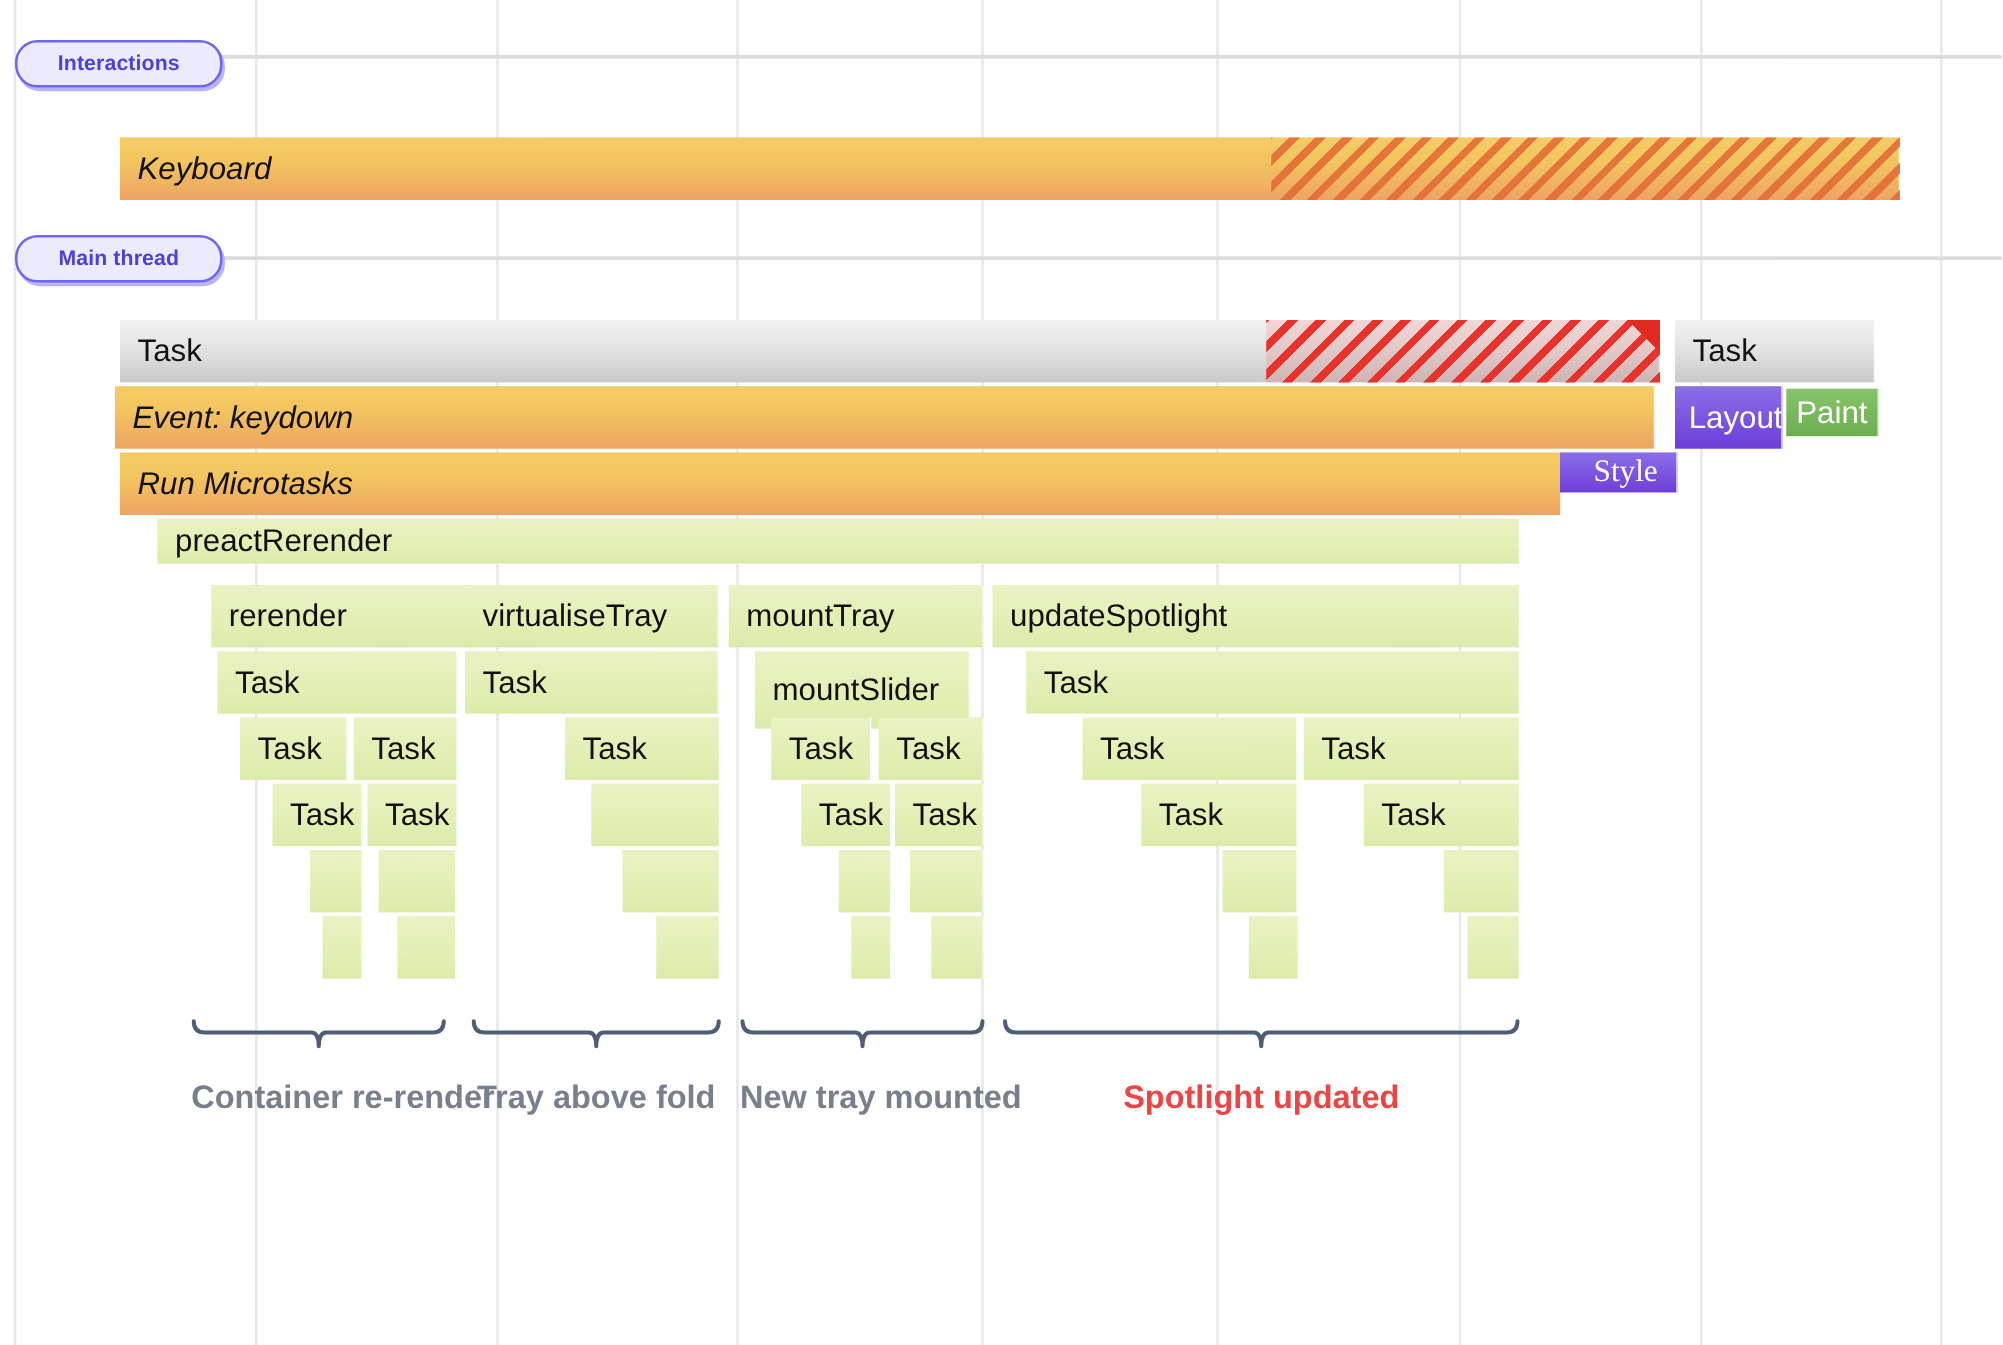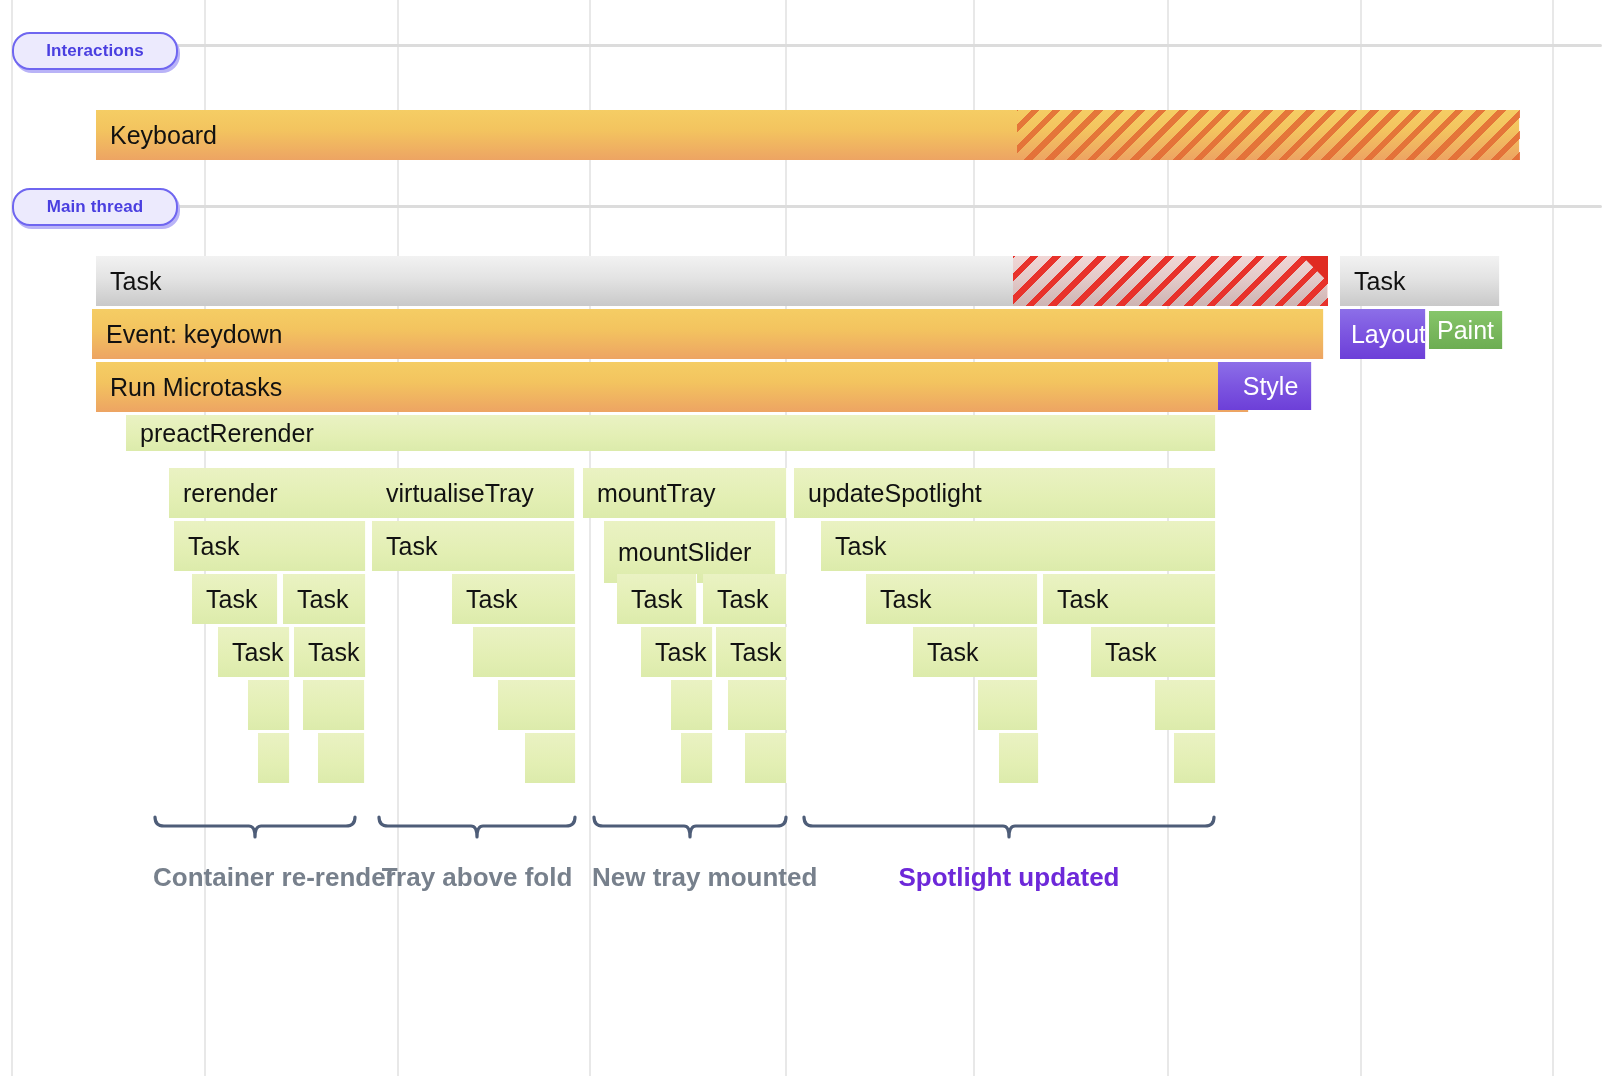--- a/index.html
+++ b/index.html
@@ -44,20 +44,21 @@
     font-size:25px;
     color:#111;
     padding-left:14px;
     overflow:hidden;
     white-space:nowrap;
     border-right:1px solid rgba(255,255,255,.85);
   }
 
   .b-orange{
     background:linear-gradient(180deg,#f5cd64 0%,#f3c45f 40%,#eda463 100%);
+    font-style:italic;
   }
   .b-gray{
     background:linear-gradient(180deg,#f2f2f2 0%,#e3e3e3 45%,#c9c9c9 100%);
   }
   .b-green{
     background:linear-gradient(180deg,#eaf2c3 0%,#e3efb4 60%,#dcebab 100%);
     border-right:1px solid rgba(255,255,255,.9);
   }
   .b-purple{
     background:linear-gradient(180deg,#8c6fe8 0%,#7c55e0 50%,#6d3fd8 100%);
@@ -142,21 +143,21 @@
 
   <div id="flame-layer">
       <div class="bar b-gray" title="Task" style="left: 96px; top: 256px; width: 1232px; height: 50px;">Task</div>
       <div class="hatch-red" style="left: 1013px; top: 256px; width: 315px; height: 50px;"></div>
       <div class="red-corner" style="left: 1302px; top: 256px;"></div>
       <div class="bar b-gray" title="Task" style="left: 1340px; top: 256px; width: 160px; height: 50px;">Task</div>
       <div class="bar b-orange" title="Event: keydown" style="left: 92px; top: 309px; width: 1232px; height: 50px;">Event: keydown</div>
       <div class="bar b-purple" title="Layout" style="left: 1340px; top: 309px; width: 86px; height: 50px;">Layout</div>
       <div class="bar b-green-solid" title="Paint" style="left: 1429px; top: 311px; width: 74px; height: 38px;">Paint</div>
       <div class="bar b-orange" title="Run Microtasks" style="left: 96px; top: 362px; width: 1153px; height: 50px;">Run Microtasks</div>
-      <div class="bar b-purple" title="Style" style="left: 1218px; top: 362px; width: 94px; height: 48px;">Style</div>
+      <div class="bar b-purple" title="Style" style="left: 1248px; top: 362px; width: 94px; height: 32px; font-family: Liberation Serif, serif;">Style</div>
       <div class="bar b-green" title="preactRerender" style="left: 126px; top: 415px; width: 1090px; height: 36px;">preactRerender</div>
       <div class="bar b-green" title="rerender" style="left: 169px; top: 468px; width: 207px; height: 50px;">rerender</div>
       <div class="bar b-green" title="virtualiseTray" style="left: 372px; top: 468px; width: 203px; height: 50px;">virtualiseTray</div>
       <div class="bar b-green" title="mountTray" style="left: 583px; top: 468px; width: 204px; height: 50px;">mountTray</div>
       <div class="bar b-green" title="updateSpotlight" style="left: 794px; top: 468px; width: 422px; height: 50px;">updateSpotlight</div>
       <div class="bar b-green" title="Task" style="left: 174px; top: 521px; width: 192px; height: 50px;">Task</div>
       <div class="bar b-green" title="Task" style="left: 372px; top: 521px; width: 203px; height: 50px;">Task</div>
       <div class="bar b-green" title="mountSlider" style="left: 604px; top: 521px; width: 172px; height: 62px;">mountSlider</div>
       <div class="bar b-green" title="Task" style="left: 821px; top: 521px; width: 395px; height: 50px;">Task</div>
       <div class="bar b-green" title="Task" style="left: 192px; top: 574px; width: 86px; height: 50px;">Task</div>
@@ -198,16 +199,16 @@
           <path d="M 2 2 Q 2 11 11 11 L 94 11 Q 100 11 100 22 Q 100 11 106 11 L 189 11 Q 198 11 198 2" fill="none" stroke="#4e5d78" stroke-width="3.2" stroke-linecap="round" stroke-linejoin="round"></path>
         </svg></div>
       <div class="anno" style="left: 377px; top: 862px; width: 200px; color: rgb(119, 128, 140);">Tray above fold</div>
       <div class="brace" style="left: 592px; top: 815px; width: 196px; height: 26px;"><svg width="196" height="26" viewBox="0 0 196 26" preserveAspectRatio="none" xmlns="http://www.w3.org/2000/svg">
           <path d="M 2 2 Q 2 11 11 11 L 92 11 Q 98 11 98 22 Q 98 11 104 11 L 185 11 Q 194 11 194 2" fill="none" stroke="#4e5d78" stroke-width="3.2" stroke-linecap="round" stroke-linejoin="round"></path>
         </svg></div>
       <div class="anno" style="left: 592px; top: 862px; width: 196px; color: rgb(119, 128, 140);">New tray mounted</div>
       <div class="brace" style="left: 802px; top: 815px; width: 414px; height: 26px;"><svg width="414" height="26" viewBox="0 0 414 26" preserveAspectRatio="none" xmlns="http://www.w3.org/2000/svg">
           <path d="M 2 2 Q 2 11 11 11 L 201 11 Q 207 11 207 22 Q 207 11 213 11 L 403 11 Q 412 11 412 2" fill="none" stroke="#4e5d78" stroke-width="3.2" stroke-linecap="round" stroke-linejoin="round"></path>
         </svg></div>
-      <div class="anno" style="left: 802px; top: 862px; width: 414px; color: #6d28d9;">Spotlight updated</div>
+      <div class="anno" style="left: 802px; top: 862px; width: 414px; color: #ef4444;">Spotlight updated</div>
     </div>
 
 </div>
 
 </body></html>

